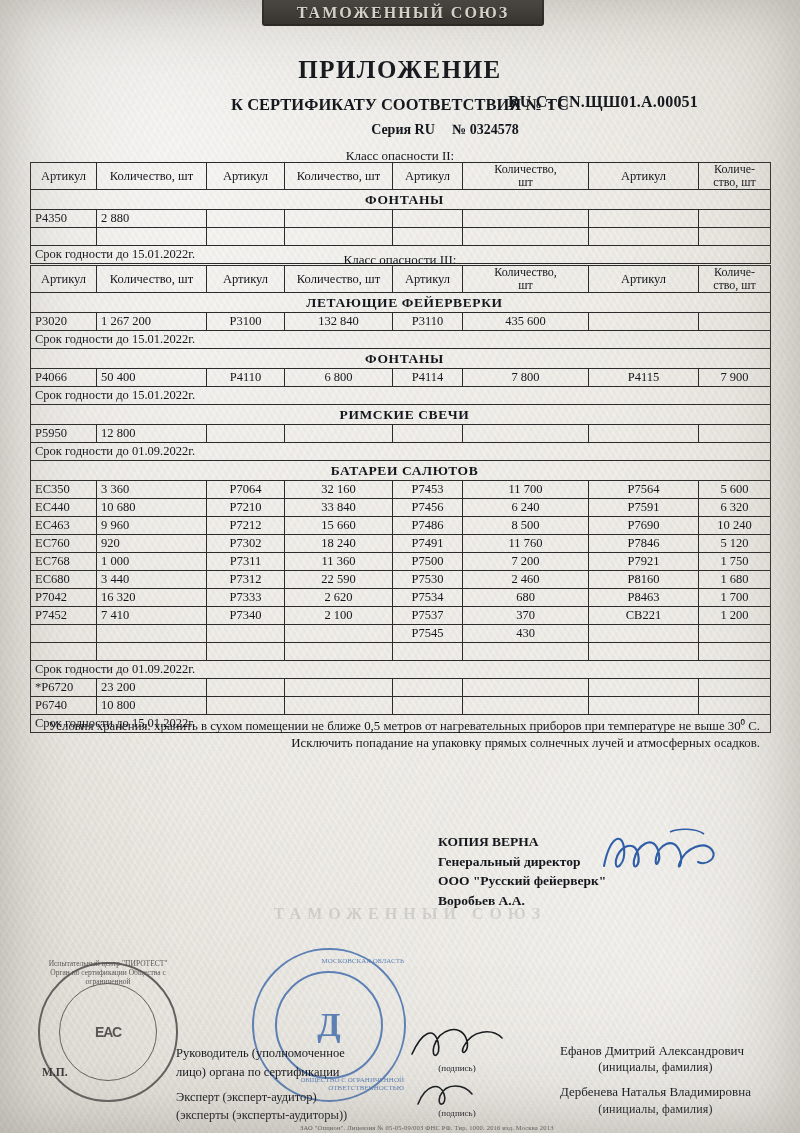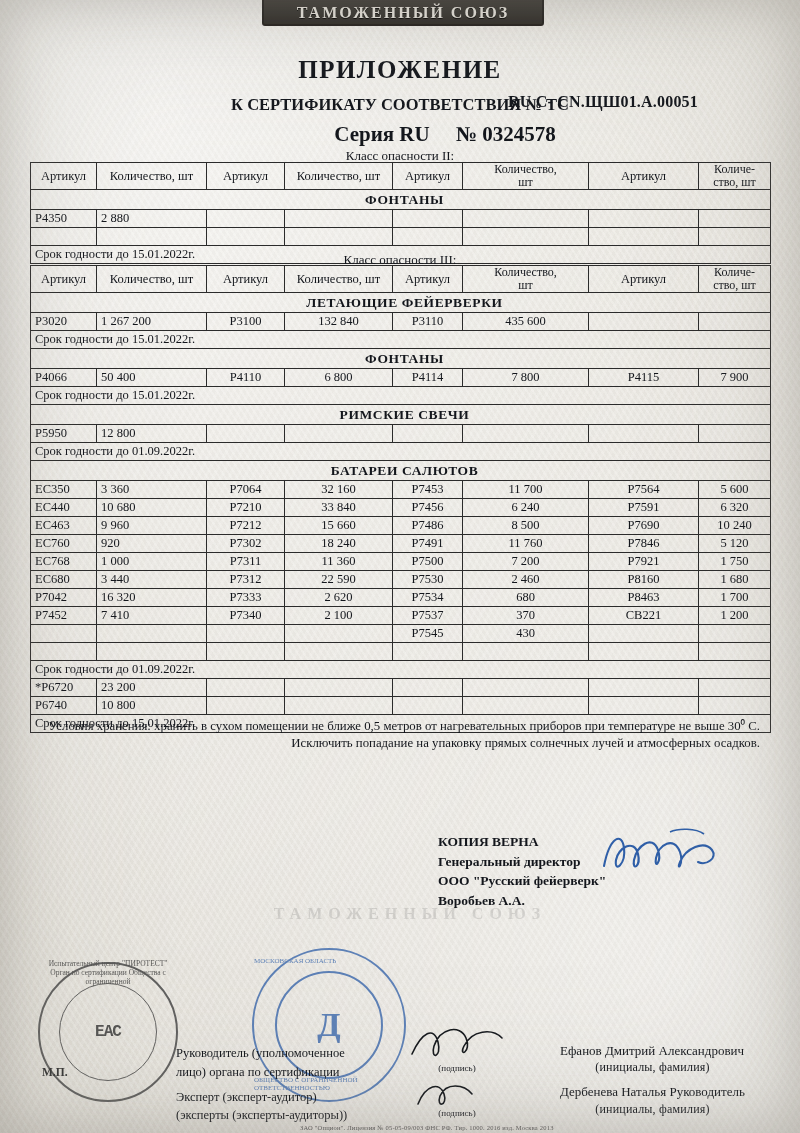--- a/index.html
+++ b/index.html
@@ -56,21 +56,21 @@
     font-size:25px;letter-spacing:1.5px;font-weight:bold;margin:0;
   }
   .subtitle{
     position:absolute;left:0;right:0;top:95px;text-align:center;
     font-size:16.5px;font-weight:bold;
   }
   .certno{
     position:absolute;left:508px;top:93px;font-size:16px;font-weight:bold;letter-spacing:.2px;
   }
   .series{
-    position:absolute;left:0;right:0;top:122px;text-align:center;font-size:21px;font-weight:bold;
+    position:absolute;left:0;right:0;top:122px;text-align:center;font-size:14px;font-weight:bold;
     padding-left:90px;
   }
 
   
   .tbl{
     position:absolute;
     border-collapse:collapse;
     font-size:12.5px;
     table-layout:fixed;
   }
@@ -128,38 +128,38 @@
   .stamp-left{
     left:38px;top:962px;width:136px;height:136px;
     border:2px solid #4a4a4a;color:#3c3c3c;
     opacity:.85;
   }
   .stamp-left .inner{
     width:96px;height:96px;border:1.5px solid #4a4a4a;border-radius:50%;
     display:flex;align-items:center;justify-content:center;flex-direction:column;
   }
   .eac{
-    font-weight:bold;font-size:16px;letter-spacing:-1px;font-family:Liberation Mono, monospace;
+    font-weight:bold;font-size:14px;letter-spacing:-1px;font-family:Liberation Sans, sans-serif;
   }
   .stamp-left .ring-text{
     position:absolute;font-size:7.5px;width:100%;height:100%;
   }
   .mp{
     position:absolute;left:42px;top:1066px;font-size:11.5px;font-weight:bold;color:#333;
   }
   .stamp-blue{
     left:252px;top:948px;width:150px;height:150px;
     border:2.5px solid #2f5fa8;color:#2f5fa8;opacity:.75;
   }
   .stamp-blue .inner2{
     width:104px;height:104px;border:2px solid #2f5fa8;border-radius:50%;
     display:flex;align-items:center;justify-content:center;
   }
   .stamp-blue .dlogo{font-size:34px;font-weight:bold;font-family:"Liberation Serif",serif;}
-  .stamp-blue .ringtxt{position:absolute;font-size:7px;width:100%;text-align:left;}
+  .stamp-blue .ringtxt{position:absolute;font-size:7px;width:100%;text-align:right;}
 
   .bottom-note{
     position:absolute;left:300px;top:1124px;font-size:6.5px;color:#555;letter-spacing:.2px;
   }
   .ghost-text{
     position:absolute;left:150px;top:905px;width:520px;text-align:center;
     font-size:16px;letter-spacing:6px;color:rgba(90,90,90,.18);font-weight:bold;
     pointer-events:none;
   }
 </style>
@@ -501,21 +501,21 @@
   <div class="sigline" style="left:412px;top:1063px;width:90px;">(подпись)</div>
 
   <svg style="position:absolute;left:412px;top:1078px;width:80px;height:34px;">
     <path d="M6,26 C14,6 28,4 32,16 C36,28 24,30 28,18 C34,4 52,6 60,16" fill="none" stroke="#15181d" stroke-width="1.6" stroke-linecap="round"></path>
   </svg>
   <div class="sigline" style="left:412px;top:1108px;width:90px;">(подпись)</div>
 
   <div class="footer-right">
     <div>Ефанов Дмитрий Александрович</div>
     <span class="sub">(инициалы, фамилия)</span>
-    <div>Дербенева Наталья Руководитель</div>
+    <div>Дербенева Наталья Владимировна</div>
     <span class="sub">(инициалы, фамилия)</span>
   </div>
 
   <div class="bottom-note">ЗАО "Опцион". Лицензия № 05-05-09/003 ФНС РФ. Тир. 1000. 2016 изд. Москва 2013</div>
 
 </div>
 
 <div class="edge-shadow"></div>
 
 </body></html>

